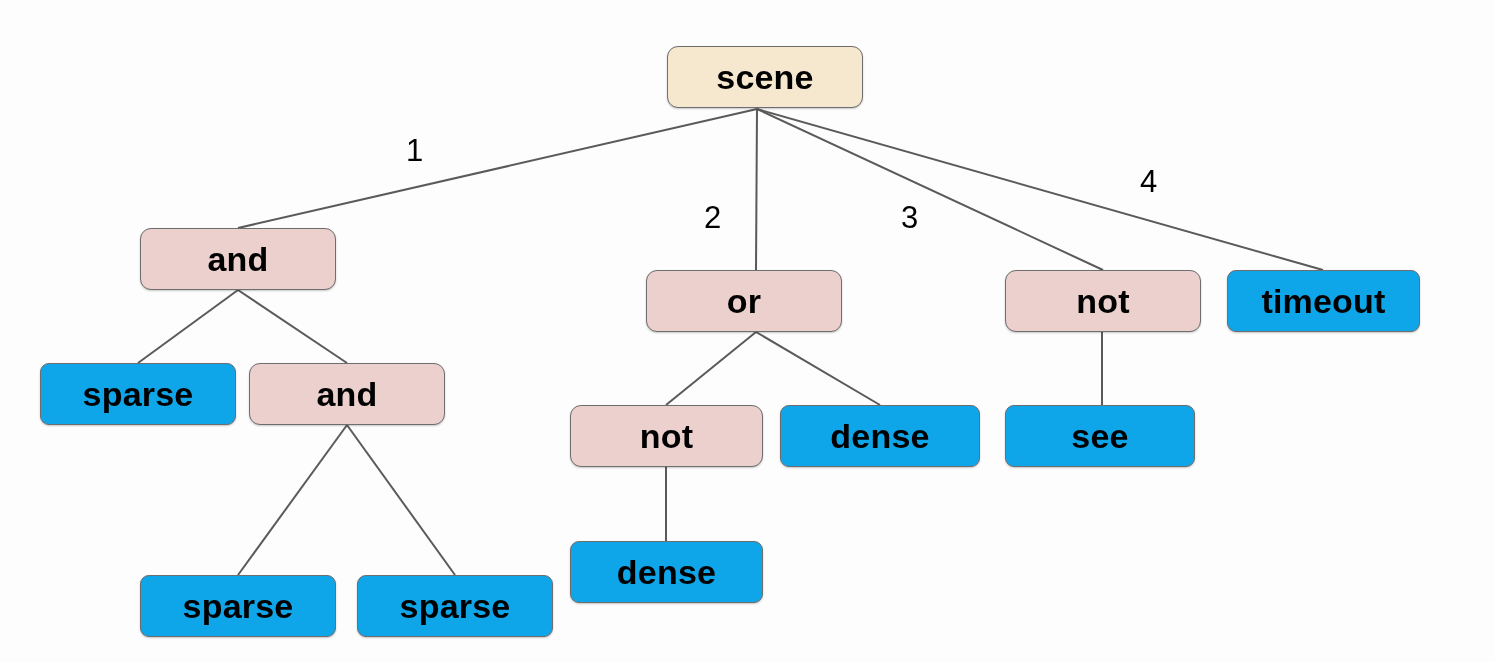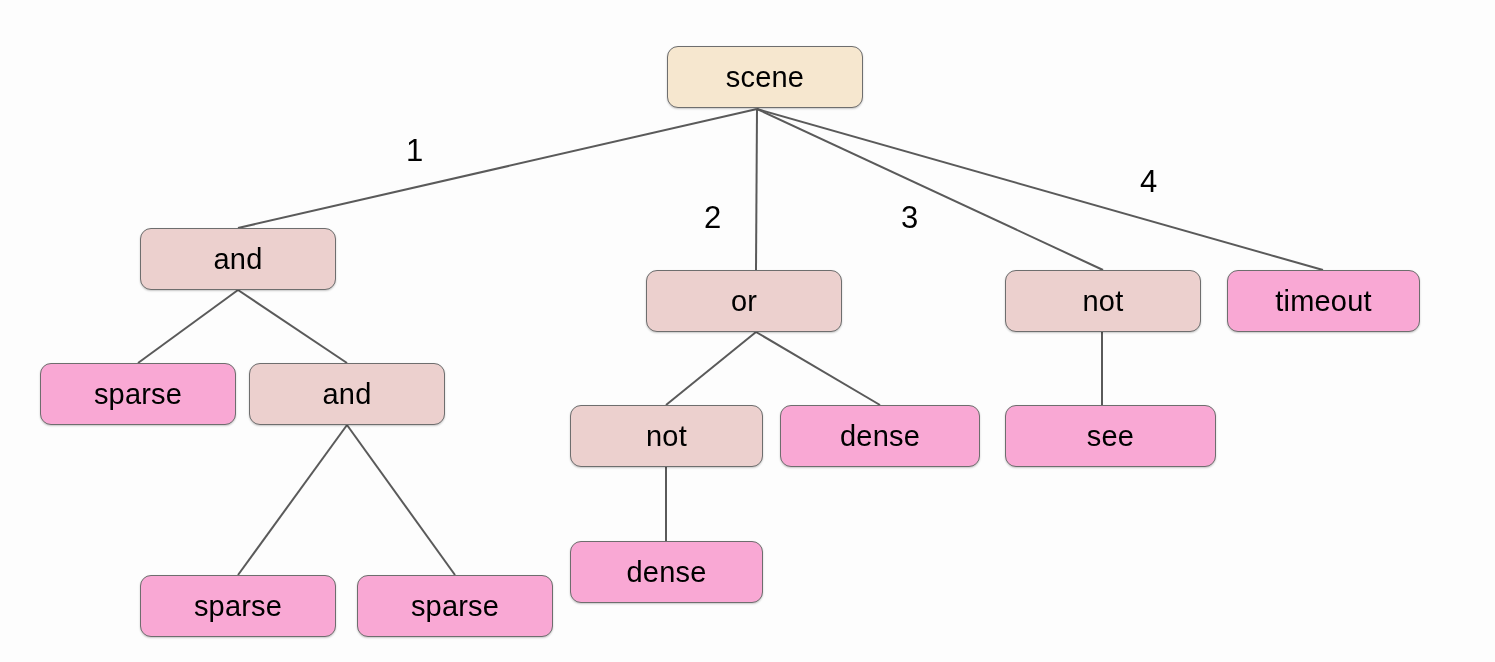--- a/index.html
+++ b/index.html
@@ -27,29 +27,30 @@
   }
   .node {
     position: absolute;
     box-sizing: border-box;
     border: 1.6px solid #6e6e6e;
     border-radius: 11px;
     display: flex;
     align-items: center;
     justify-content: center;
     color: #000000;
-    font-size: 29px;
+    font-size: 34px;
     line-height: 1;
     letter-spacing: 0.2px;
     box-shadow: 0 1px 2px rgba(0,0,0,0.22);
     white-space: nowrap;
+    font-weight: bold;
   }
   .node.cream  { background: #f6e7cf; }
   .node.pink   { background: #ecd0ce; }
-  .node.blue   { background: #f9a8d4; }
+  .node.blue   { background: #0ea5e9; border-radius: 9px; }
   .edge-label {
     position: absolute;
     font-size: 31px;
     color: #000000;
     line-height: 1;
     white-space: nowrap;
   }
 </style>
 </head>
 <body>
@@ -90,21 +91,21 @@
       </div>
       <div class="node pink" style="left: 249px; top: 363px; width: 196px; height: 62px;">
         <span>and</span>
       </div>
       <div class="node pink" style="left: 570px; top: 405px; width: 193px; height: 62px;">
         <span>not</span>
       </div>
       <div class="node blue" style="left: 780px; top: 405px; width: 200px; height: 62px;">
         <span>dense</span>
       </div>
-      <div class="node blue" style="left: 1005px; top: 405px; width: 211px; height: 62px;">
+      <div class="node blue" style="left: 1005px; top: 405px; width: 190px; height: 62px;">
         <span>see</span>
       </div>
       <div class="node blue" style="left: 570px; top: 541px; width: 193px; height: 62px;">
         <span>dense</span>
       </div>
       <div class="node blue" style="left: 140px; top: 575px; width: 196px; height: 62px;">
         <span>sparse</span>
       </div>
       <div class="node blue" style="left: 357px; top: 575px; width: 196px; height: 62px;">
         <span>sparse</span>

